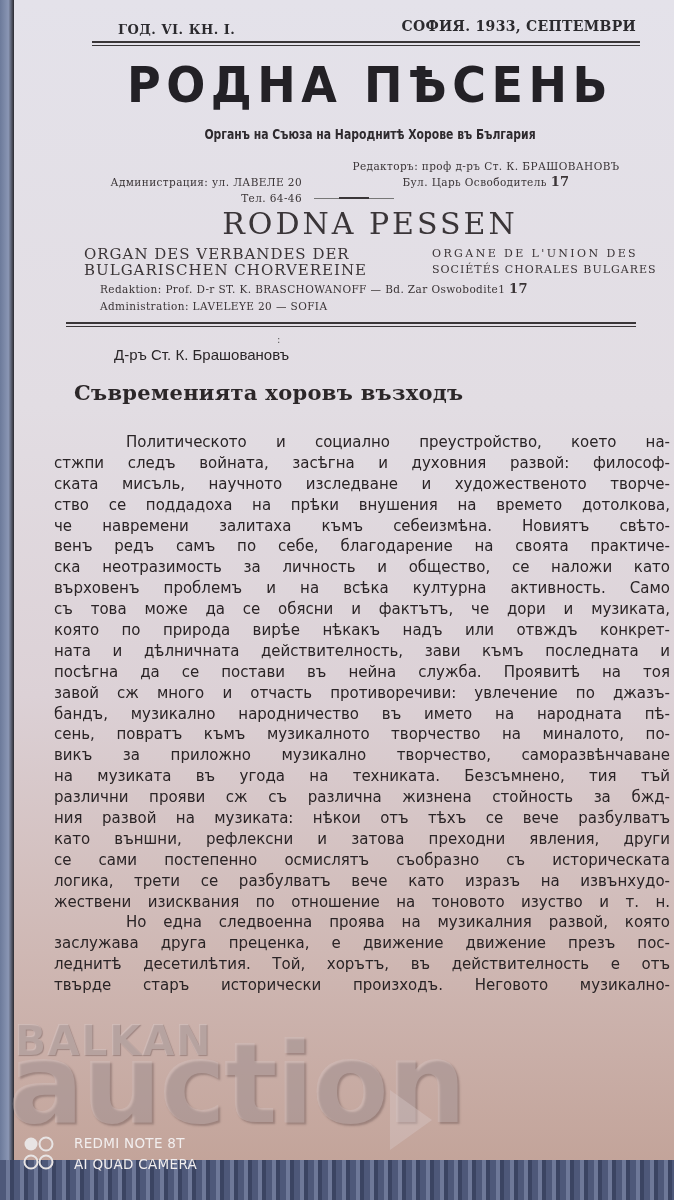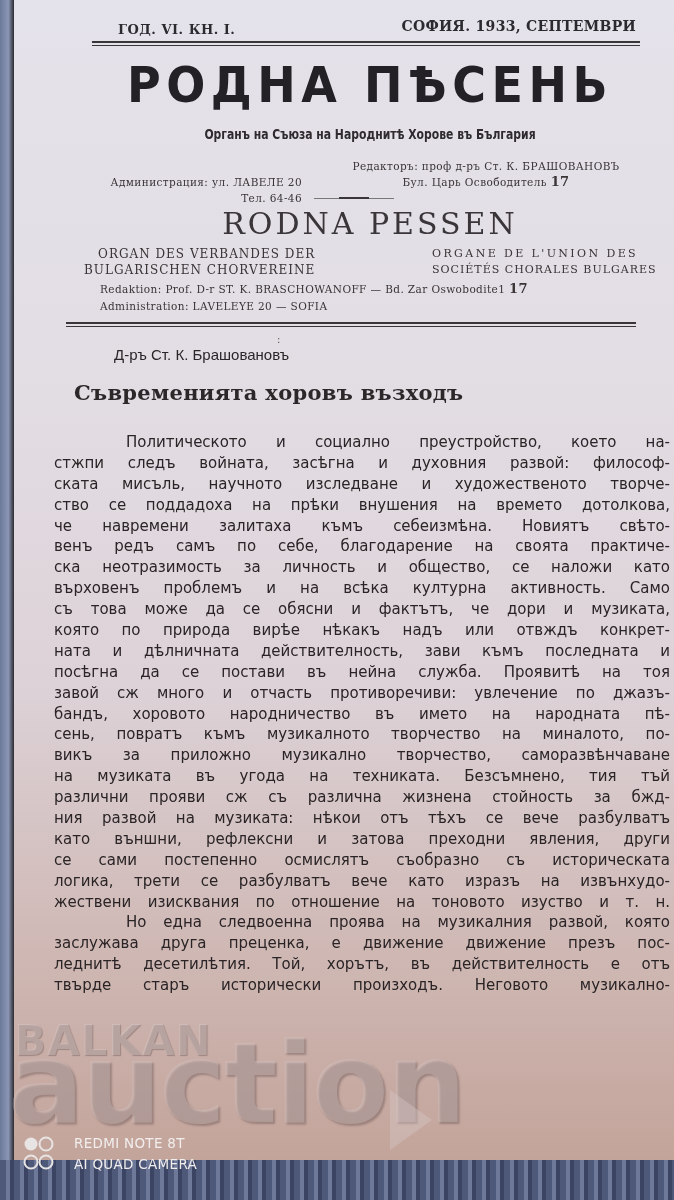--- a/index.html
+++ b/index.html
@@ -43,21 +43,21 @@
     .small-serif {
       font-family: "DejaVu Serif", serif; font-size: 10.5px; color: #3a3436; letter-spacing: 0.4px;
     }
     .admin-bg { position: absolute; left: 78px; top: 174px; width: 210px; text-align: right; line-height: 16px; }
     .editor-bg { position: absolute; left: 322px; top: 158px; width: 300px; text-align: center; line-height: 16px; }
     .editor-bg .num, .red-de .num { font-weight: bold; font-size: 13px; }
     .title-lat {
       position: absolute; left: 86px; top: 206px; width: 540px; text-align: center;
       font-family: "DejaVu Serif", serif; font-size: 30px; letter-spacing: 3px; color: #3a3538;
     }
-    .org-de { position: absolute; left: 70px; top: 246px; line-height: 16px; font-size: 12px; letter-spacing: 1px; text-align: right; }
+    .org-de { position: absolute; left: 70px; top: 246px; line-height: 16px; font-size: 15px; letter-spacing: 1px; }
     .org-fr { position: absolute; left: 418px; top: 246px; line-height: 16px; font-size: 11px; letter-spacing: 1px; text-align: left; }
     .red-de { position: absolute; left: 86px; top: 280px; width: 540px; text-align: left; line-height: 17px; }
     
     .author {
       position: absolute; left: 72px; top: 346px;
       font-family: Liberation Sans, sans-serif; font-size: 15px; color: #2a2628; margin-left: 28px;
     }
     .colon-mark { position: absolute; left: 263px; top: 334px; font-size: 10px; color: #555; }
     .article-title {
       position: absolute; left: 60px; top: 380px; width: 560px; text-align: left;
@@ -153,21 +153,21 @@
     <div class="line">ство се поддадоха на прѣки внушения на времето дотолкова,</div>
     <div class="line">че навремени залитаха къмъ себеизмѣна. Новиятъ свѣто-</div>
     <div class="line">венъ редъ самъ по себе, благодарение на своята практиче-</div>
     <div class="line">ска неотразимость за личность и общество, се наложи като</div>
     <div class="line">върховенъ проблемъ и на всѣка културна активность. Само</div>
     <div class="line">съ това може да се обясни и фактътъ, че дори и музиката,</div>
     <div class="line">която по природа вирѣе нѣкакъ надъ или отвждъ конкрет-</div>
     <div class="line">ната и дѣлничната действителность, зави къмъ последната и</div>
     <div class="line">посѣгна да се постави въ нейна служба. Проявитѣ на тоя</div>
     <div class="line">завой сж много и отчасть противоречиви: увлечение по джазъ-</div>
-    <div class="line">бандъ, хоровото народничество въ името на народната пѣ-</div>
+    <div class="line">бандъ, музикално народничество въ името на народната пѣ-</div>
     <div class="line">сень, повратъ къмъ музикалното творчество на миналото, по-</div>
     <div class="line">викъ за приложно музикално творчество, саморазвѣнчаване</div>
     <div class="line">на музиката въ угода на техниката. Безсъмнено, тия тъй</div>
     <div class="line">различни прояви сж съ различна жизнена стойность за бжд-</div>
     <div class="line">ния развой на музиката: нѣкои отъ тѣхъ се вече разбулватъ</div>
     <div class="line">като външни, рефлексни и затова преходни явления, други</div>
     <div class="line">се сами постепенно осмислятъ съобразно съ историческата</div>
     <div class="line">логика, трети се разбулватъ вече като изразъ на извънхудо-</div>
     <div class="line">жествени изисквания по отношение на тоновото изуство и т. н.</div>
     <div class="line indent">Но една следвоенна проява на музикалния развой, която</div>

